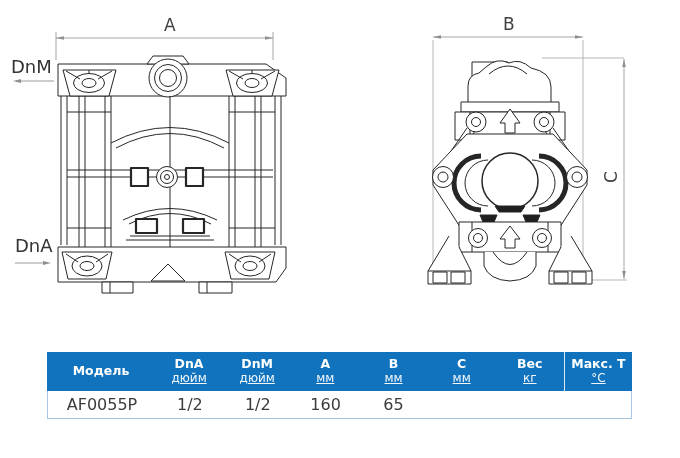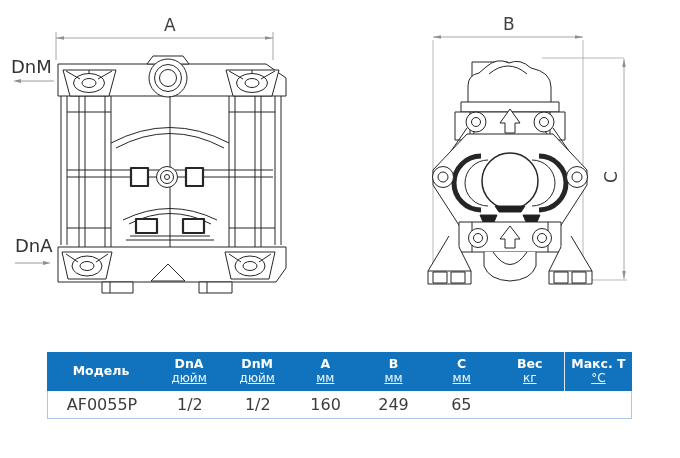--- a/index.html
+++ b/index.html
@@ -239,18 +239,17 @@
       <div class="th last">
         <span class="lbl">Макс. Т</span>
         <span class="unit">°C</span>
       </div>
     </div>
     <div class="tbl-row">
       <div class="td">AF0055P</div>
       <div class="td">1/2</div>
       <div class="td">1/2</div>
       <div class="td">160</div>
-      <div class="td">249</div>
       <div class="td">65</div>
     </div>
   </div>
 
 </div>
 
 </body></html>

